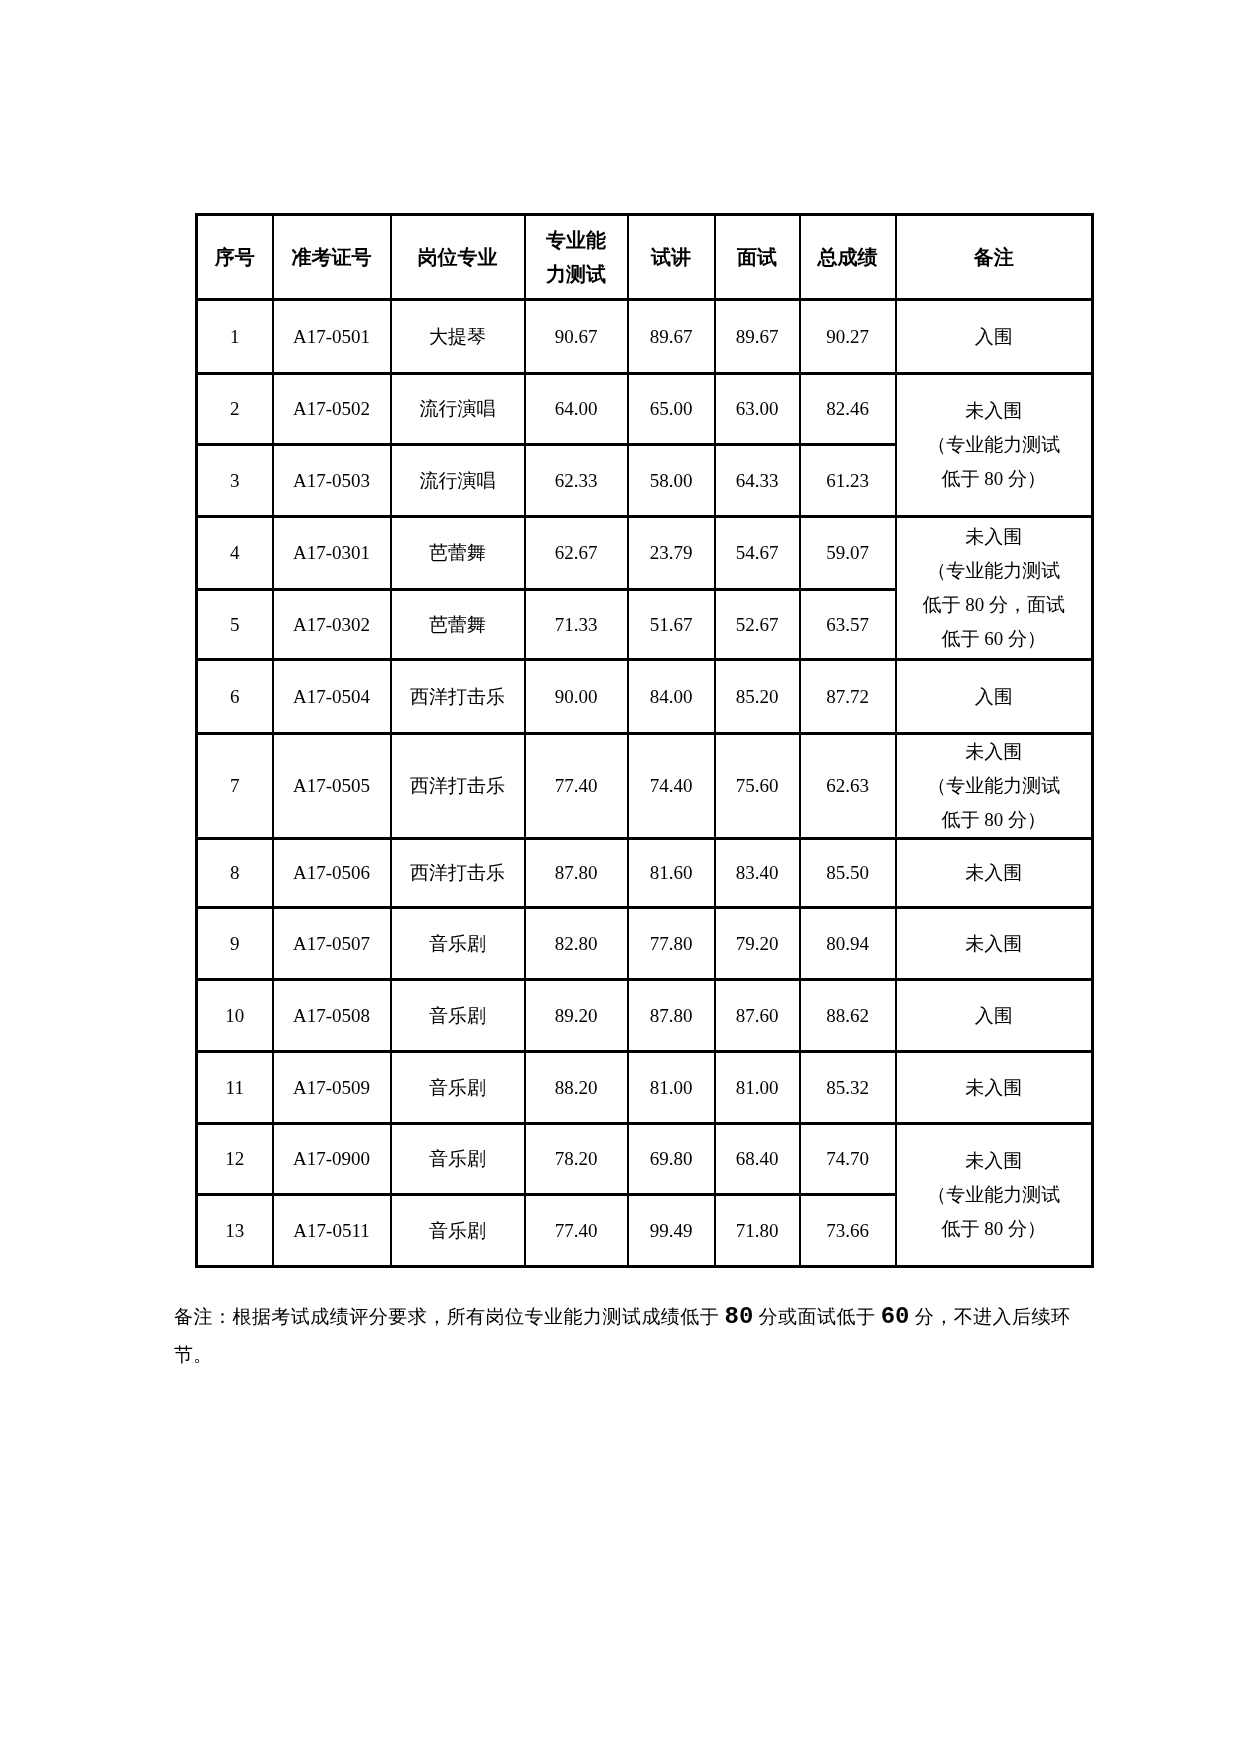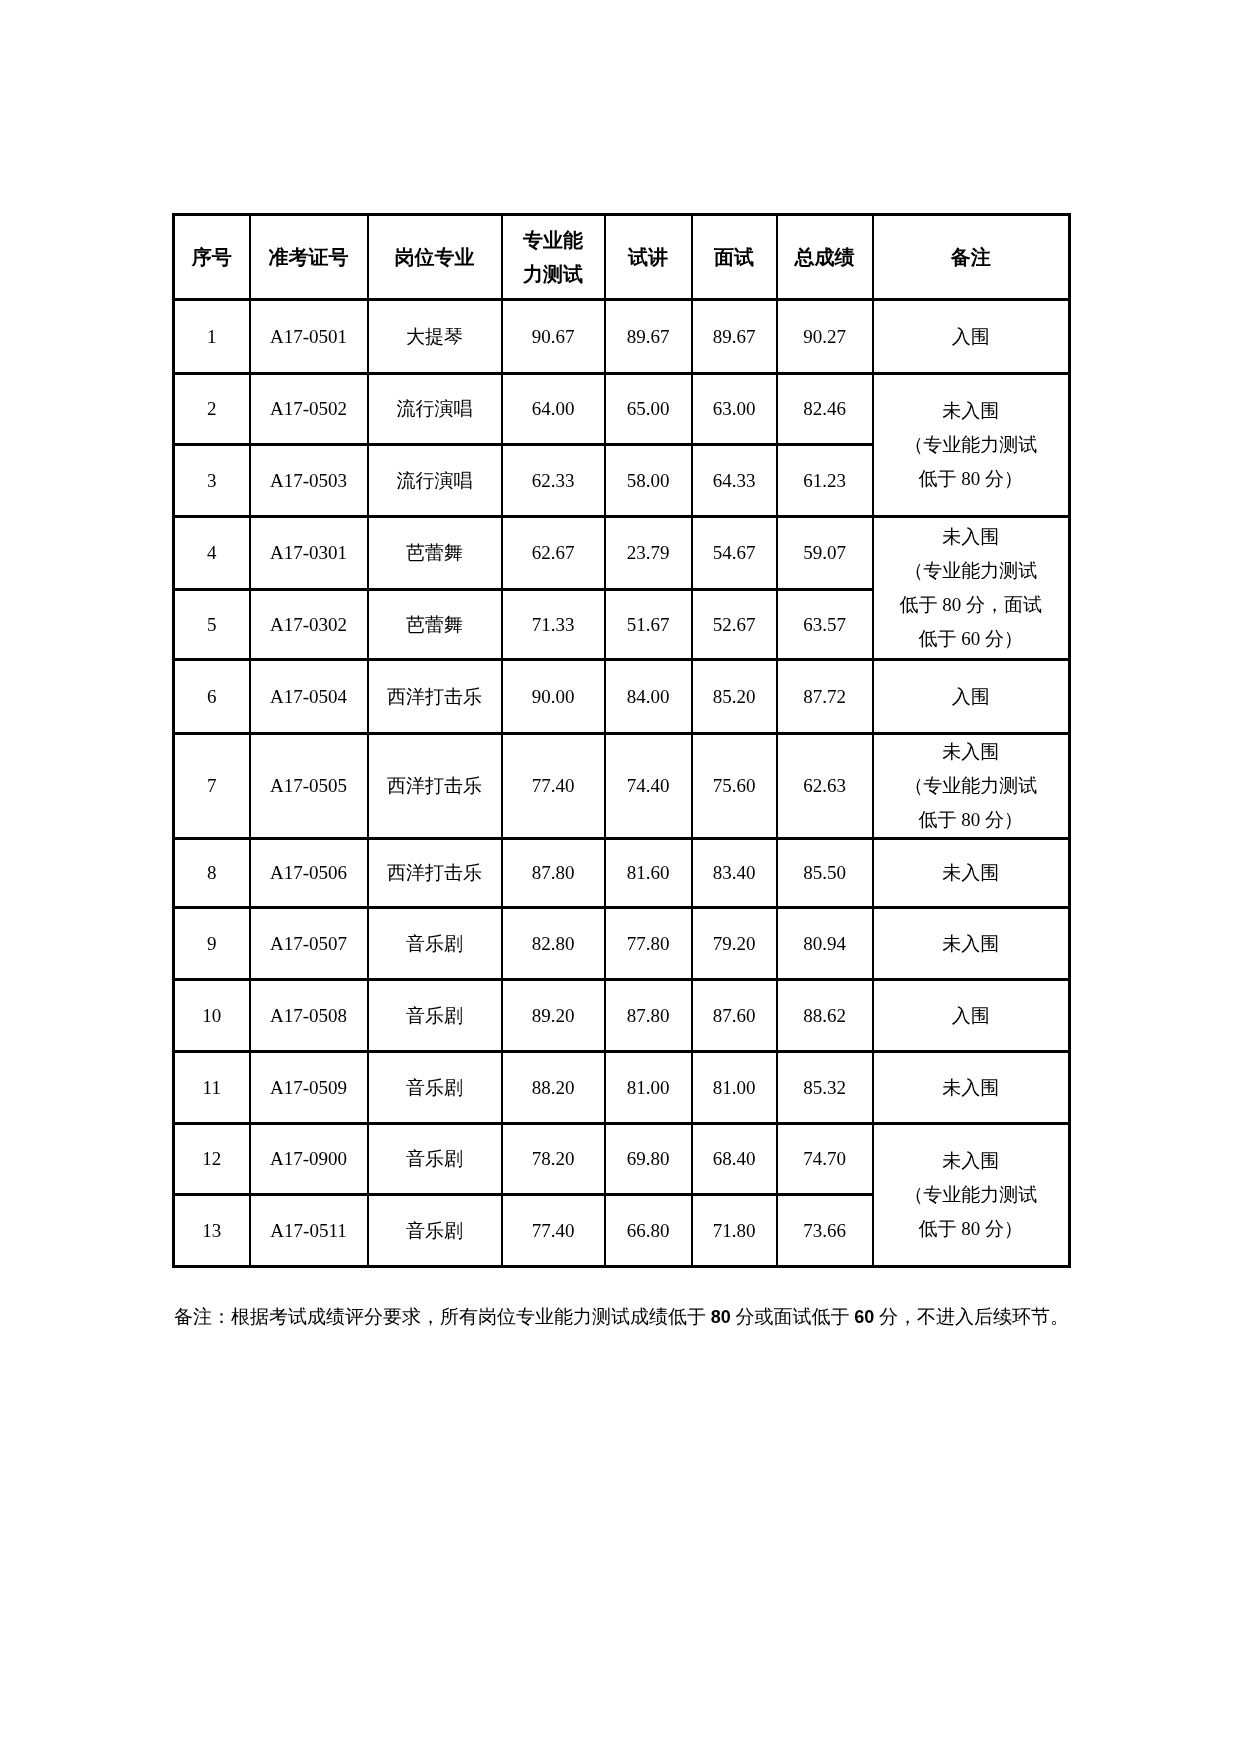--- a/index.html
+++ b/index.html
@@ -20,20 +20,21 @@
     position: absolute;
     left: 172px;
     top: 213px;
     width: 900px;
   }
   table.results {
     border-collapse: collapse;
     table-layout: fixed;
     width: 898px;
     border: 3px solid #000000;
+    margin-left: 23px;
   }
   table.results th,
   table.results td {
     border: 2px solid #000000;
     border-top-width: 3px;
     border-bottom-width: 3px;
     text-align: center;
     vertical-align: middle;
     padding: 0 2px;
     font-size: 19px;
@@ -60,23 +61,23 @@
   col.c-remark    { width: 197px; }
 
   .note {
     margin: 30px 2px 0 2px;
     width: 896px;
     font-size: 19px;
     line-height: 38px;
     text-align: justify;
   }
   .note .num {
-    font-family: Liberation Sans, sans-serif;
+    font-family: Liberation Mono, monospace;
     font-weight: bold;
-    font-size: 18px;
+    font-size: 24px;
   }
 </style>
 </head>
 <body>
 
 <div class="page">
   <div class="doc-content">
 
     <table class="results">
       <colgroup>
@@ -240,21 +241,21 @@
         <td class="remark" rowspan="2">未入围
 （专业能力测试
 低于 80 分）</td>
       </tr>
 
       <tr style="height:72px">
         <td>13</td>
         <td>A17-0511</td>
         <td>音乐剧</td>
         <td>77.40</td>
-        <td>66.80</td>
+        <td>99.49</td>
         <td>71.80</td>
         <td>73.66</td>
       </tr>
     </tbody>
       </table>
 
     <p class="note"><span>备注：根据考试成绩评分要求，所有岗位专业能力测试成绩低于 </span><span class="num">80</span><span> 分或面试低于 </span><span class="num">60</span><span> 分，不进入后续环节。</span></p>
 
   </div>
 </div>

